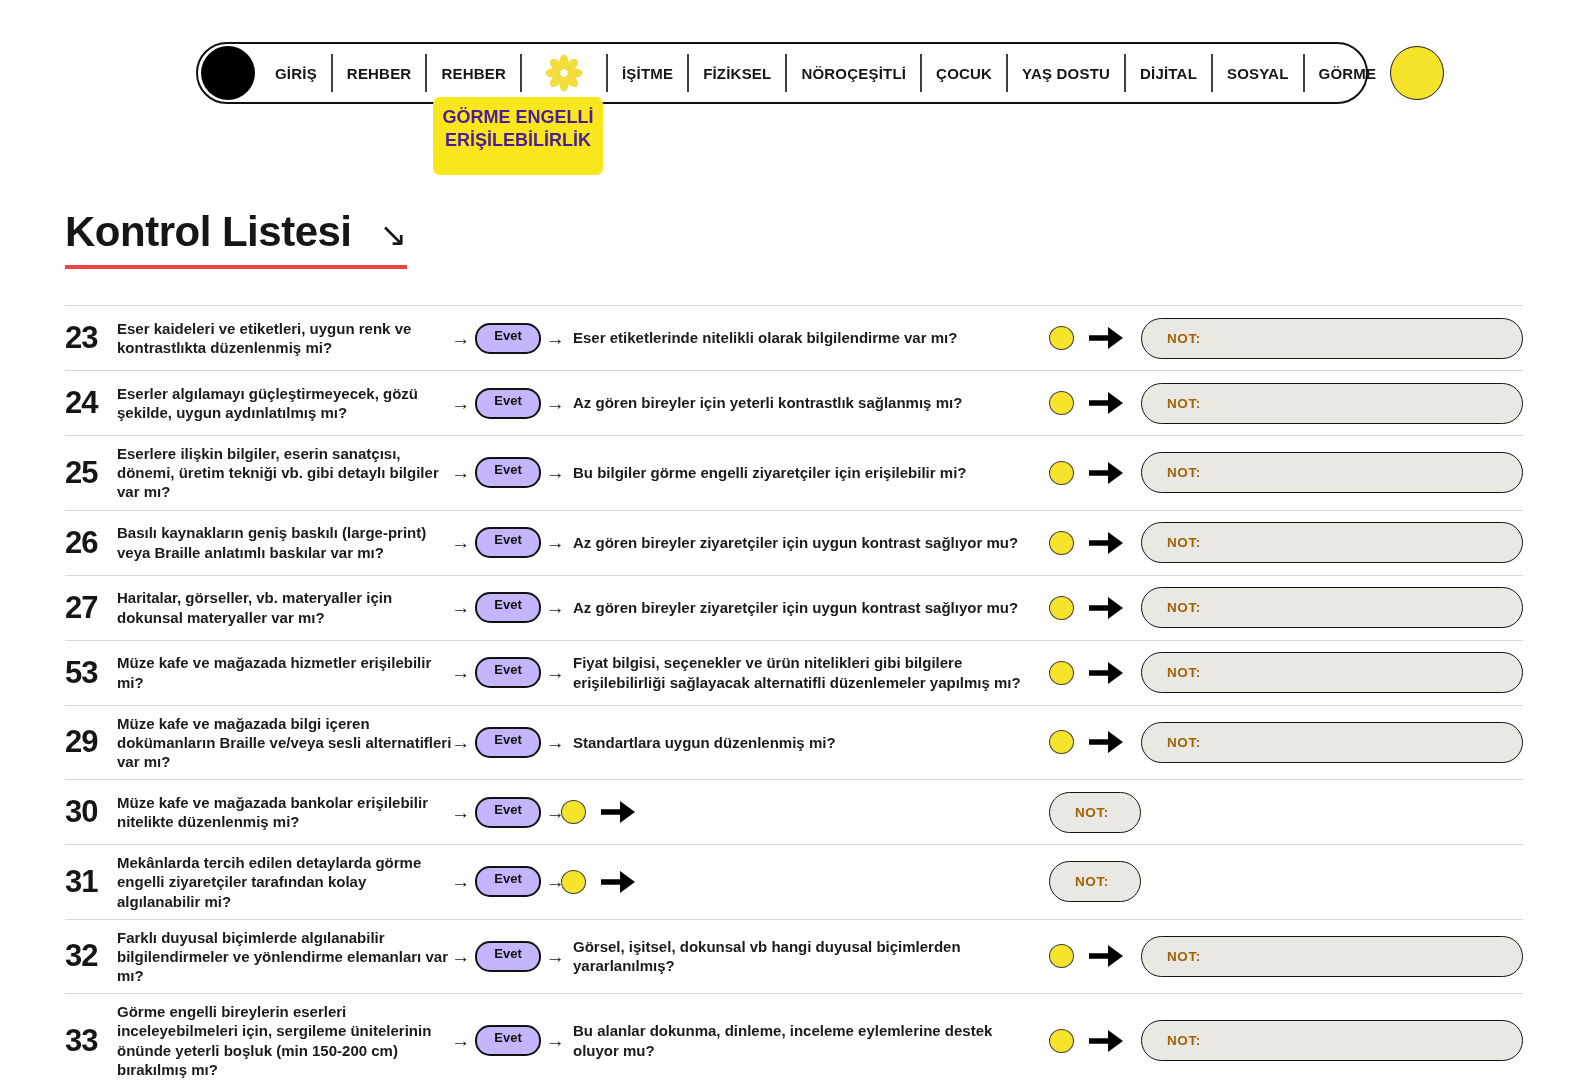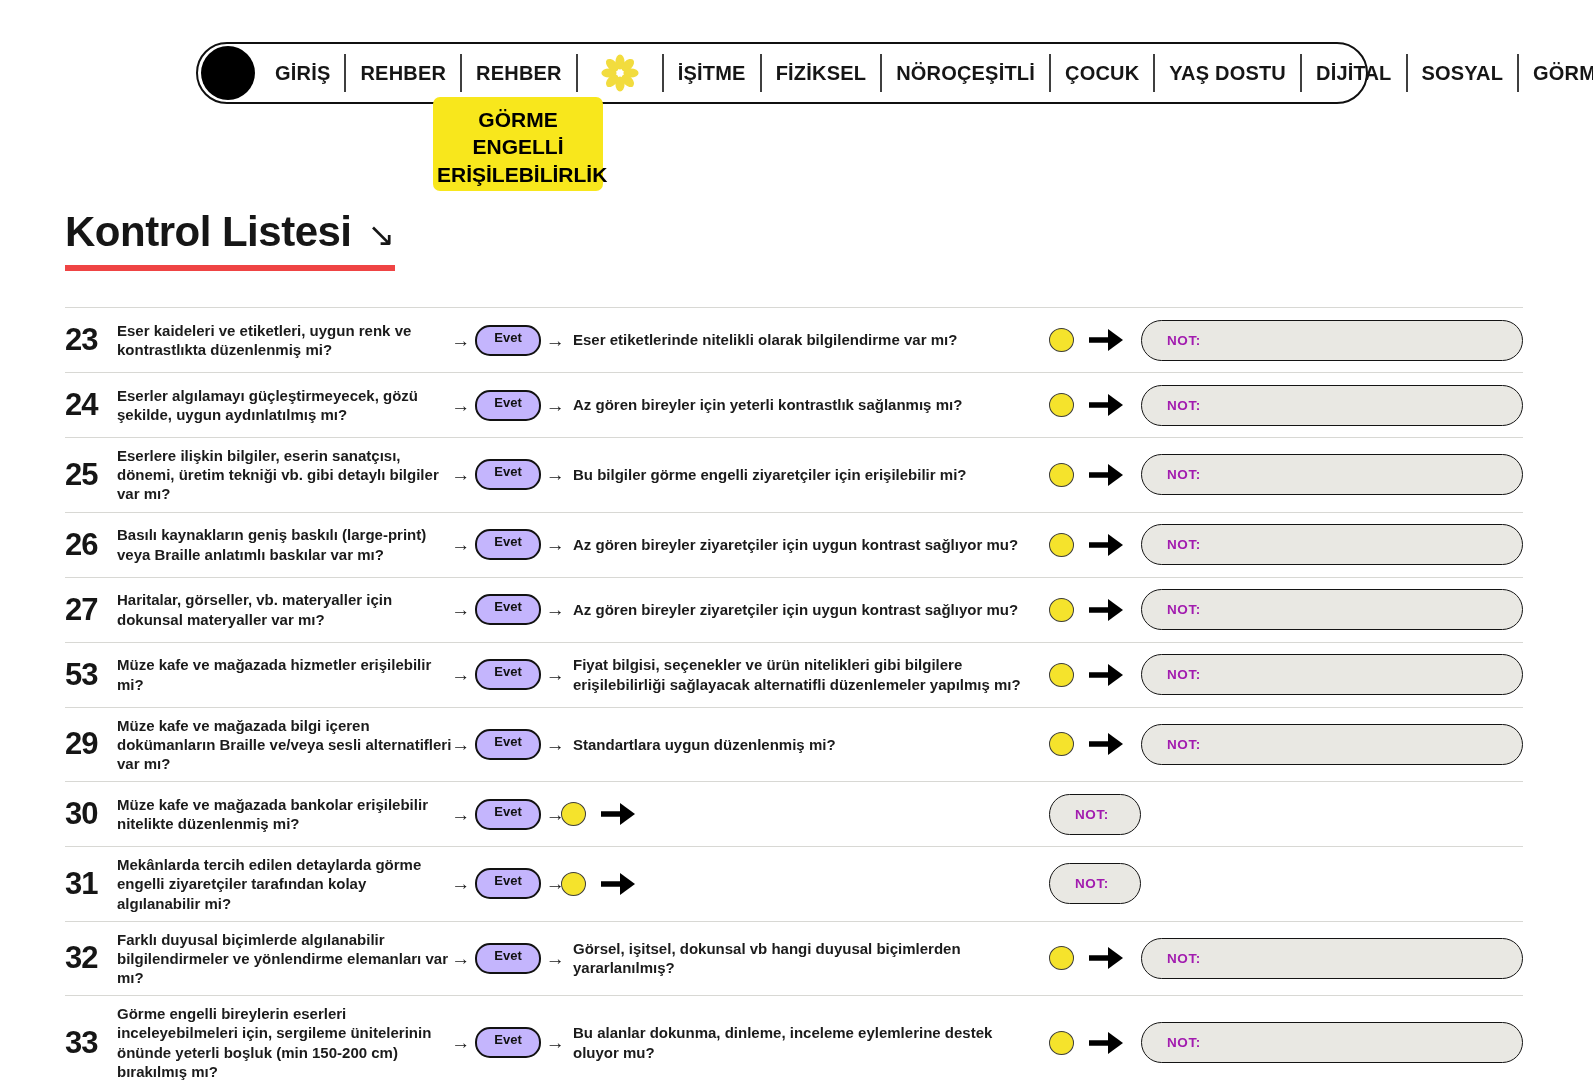--- a/index.html
+++ b/index.html
@@ -20,41 +20,41 @@
     background: #fff; padding: 0 3px;
   }
   .end-circle { width: 54px; height: 54px; border-radius: 50%; flex: none; }
   .end-circle.black { background: #000; }
   .end-circle.yellow { background: #F5E32C; border: 1.5px solid #1d1d1d; margin-left: auto; }
   .nav-items { display: flex; align-items: center; height: 38px; }
   .nav-items-left { margin-left: 6px; }
   .nav-seg {
     display: flex; align-items: center; height: 38px;
     padding: 0 14px; border-left: 2px solid #3f3f3f;
-    font-size: 20px; font-weight: 700; letter-spacing: 0.2px;
+    font-size: 15px; font-weight: 700; letter-spacing: 0.2px;
     white-space: nowrap; cursor: default;
   }
   .nav-items-left .nav-seg:first-child { border-left: none; }
   .nav-icon-seg { padding: 0 22px; }
   .nav-icon-seg svg { display: block; }
 
   .active-label {
     position: absolute; left: 237px; top: 55px; width: 170px;
     background: #F8E71C; border-radius: 7px;
-    padding: 9px 4px 3px; text-align: center;
-    font-size: 21px; font-weight: 700; line-height: 1.3;
-    color: #000000; z-index: 2;
+    padding: 9px 4px 22px; text-align: center;
+    font-size: 18px; font-weight: 700; line-height: 1.3;
+    color: #4c1d95; z-index: 2;
   }
 
   
   .title-wrap { margin: 104px 0 0 65px; }
   .page-title {
-    display: inline-flex; align-items: center; gap: 16px;
+    display: inline-flex; align-items: center; gap: 28px;
     font-size: 42px; font-weight: 800; letter-spacing: -0.5px;
-    border-bottom: 6px solid #ef4444; padding-bottom: 9px;
+    border-bottom: 4px solid #ef4444; padding-bottom: 9px;
   }
   .title-arrow { font-size: 33px; font-weight: 400; transform: translateY(2px); }
 
   
   .checklist { margin: 36px 70px 0 65px; border-bottom: 1.5px solid #d8d8d4; }
   .row {
     display: grid;
     grid-template-columns: 52px 338px 106px 488px 92px 1fr;
     align-items: center;
     min-height: 65px;
@@ -76,21 +76,21 @@
   .dot {
     width: 25px; height: 24px; border-radius: 50%;
     background: #F5E32C; border: 1.3px solid #3d3d3d; cursor: pointer;
   }
   .arrow-bold svg { display: block; }
   .note-pill {
     background: #E9E8E3; border: 1.8px solid #141414; border-radius: 21px;
     height: 41px; display: flex; align-items: center;
     padding: 0 18px; cursor: text;
   }
-  .note-label { font-size: 13.5px; font-weight: 700; color: #a21caf; letter-spacing: 0.6px; padding-left: 7px; }
+  .note-label { font-size: 13.5px; font-weight: 700; color: #a16207; letter-spacing: 0.6px; padding-left: 7px; }
 </style>
 </head>
 <body>
 
 <div class="nav-wrap">
   <div class="nav-bar">
     <div class="end-circle black"></div>
     <div class="nav-items nav-items-left">
   <div class="nav-seg">GİRİŞ</div>
 

